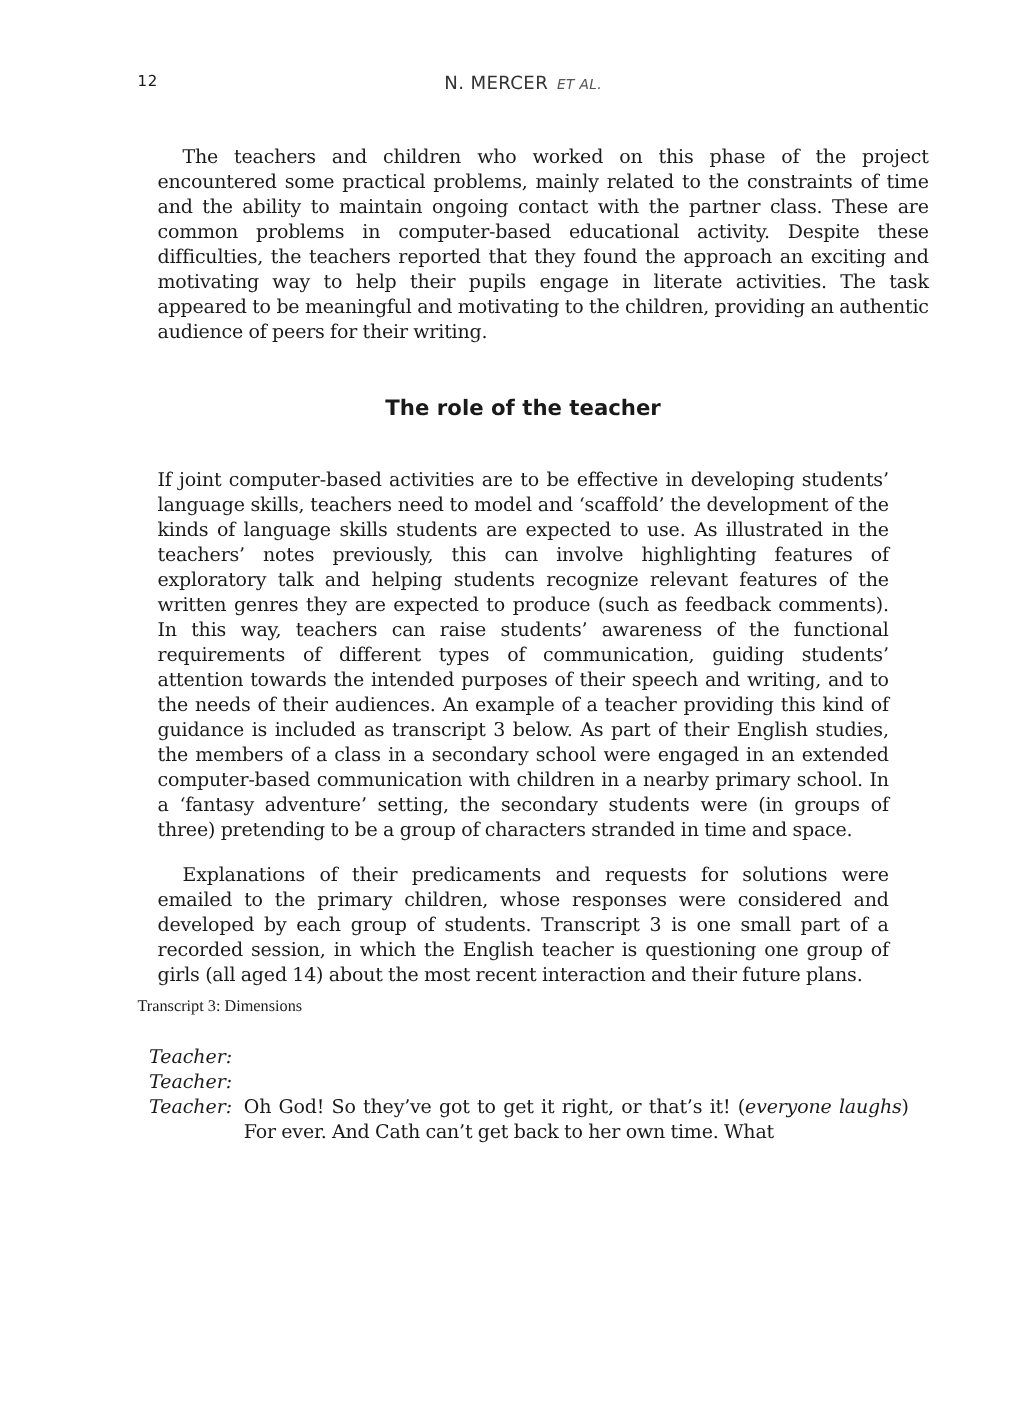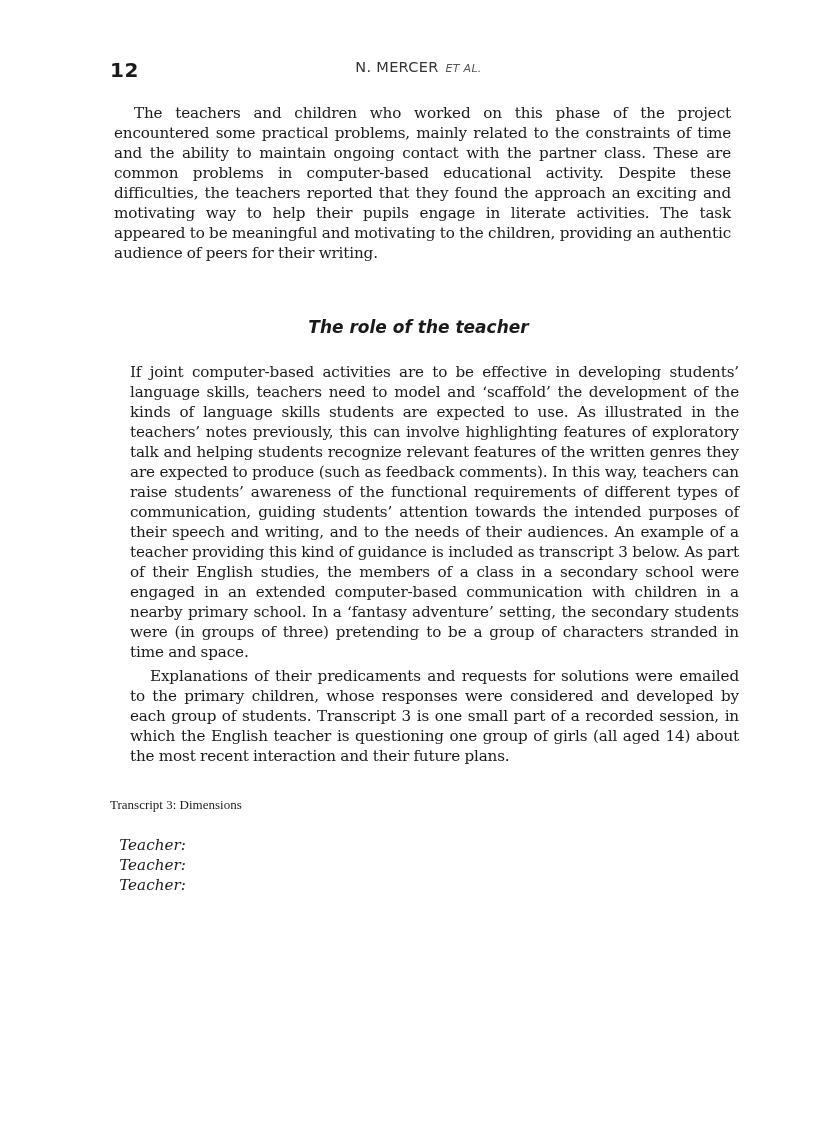--- a/index.html
+++ b/index.html
@@ -1,29 +1,29 @@
 <!DOCTYPE html>
 <html><head>
 <meta charset="utf-8">
 <style>
   html, body { margin: 0; padding: 0; background: #ffffff; }
   body { width: 816px; height: 1123px; position: relative; overflow: hidden; color: #1a1a1a; }
   .page { position: absolute; left: 110px; top: 0; width: 617px; }
   .running-head { position: absolute; top: 58px; left: 110px; width: 617px; height: 22px;
     font-family: "DejaVu Sans", sans-serif; }
-  .folio { position: absolute; left: 0; top: 0; font-weight: bold; font-size: 20px; letter-spacing: 0.5px; }
+  .folio { position: absolute; left: 0; top: 0; font-weight: normal; font-size: 12px; letter-spacing: 0.5px; }
   .head-title { position: absolute; left: 0; right: 0; top: 1px; text-align: center; font-size: 14.5px; color: #333; letter-spacing: 0.3px; }
   .head-title .etal { font-style: italic; font-size: 11px; color: #555; margin-left: 7px; }
   .body-text { font-family: "DejaVu Serif", serif; font-size: 15.2px; line-height: 20px;
-    text-align: justify; margin: 4px; hyphens: none; letter-spacing: -0.15px; word-spacing: -0.3px; }
+    text-align: justify; margin: 16px; hyphens: none; letter-spacing: -0.15px; word-spacing: -0.3px; }
   .indent { text-indent: 20px; }
   .p1 { position: absolute; top: 99px; left: 0; width: 617px; }
   .heading { position: absolute; top: 317px; left: 0; width: 617px; text-align: center;
-    font-family: "DejaVu Sans", sans-serif; font-weight: bold; font-size: 17px; font-style: italic; }
-  .p2 { position: absolute; top: 358px; left: 16px; width: 617px; }
+    font-family: "DejaVu Sans", sans-serif; font-weight: bold; font-size: 17px; }
+  .p2 { position: absolute; top: 358px; left: 0; width: 617px; }
   .transcript-title { position: absolute; top: 797px; left: 0; font-family: Liberation Serif, serif; font-size: 13px; }
   .transcript { position: absolute; top: 835px; left: 0; width: 617px; }
   .turn { display: flex; font-family: "DejaVu Serif", serif; font-size: 15.2px; line-height: 20px; }
   .speaker { width: 85px; flex: 0 0 85px; font-style: italic; text-align: center; }
   .utter { flex: 1; text-align: justify; letter-spacing: -0.15px; word-spacing: -0.3px; }
   .utter em { font-style: italic; }
 </style>
 </head>
 <body>
 
@@ -48,15 +48,16 @@
 
   <div class="transcript">
     <div class="turn">
       <span class="speaker">Teacher:</span>
     </div>
     <div class="turn">
       <span class="speaker">Teacher:</span>
     </div>
     <div class="turn">
       <span class="speaker">Teacher:</span>
+      <span class="utter"><span>Oh God! So they’ve got to get it right, or that’s it! (</span><em>everyone laughs</em><span>) For ever. And Cath can’t get back to her own time. What</span></span>
     </div>
   </div>
 </div>
 
 </body></html>

